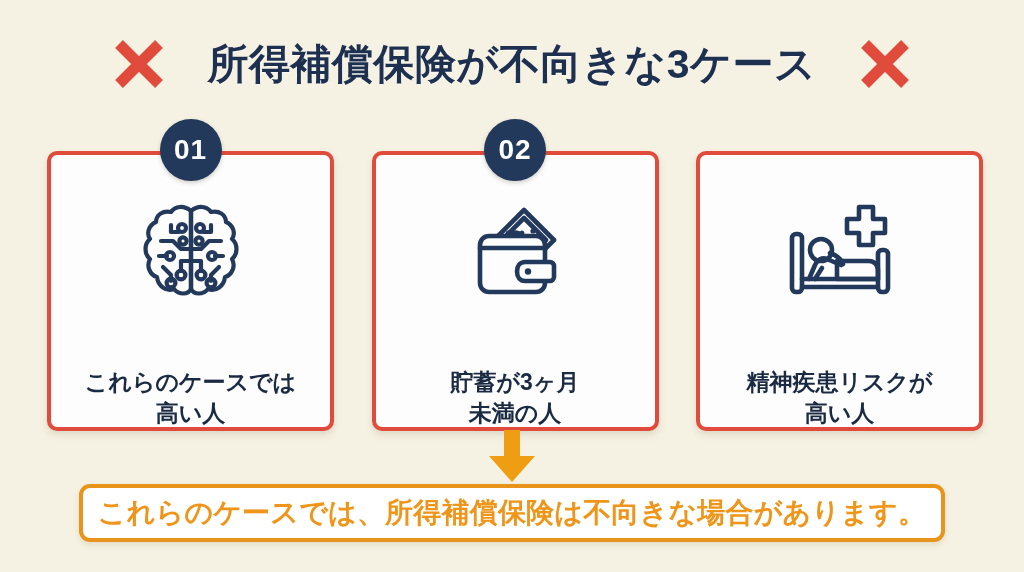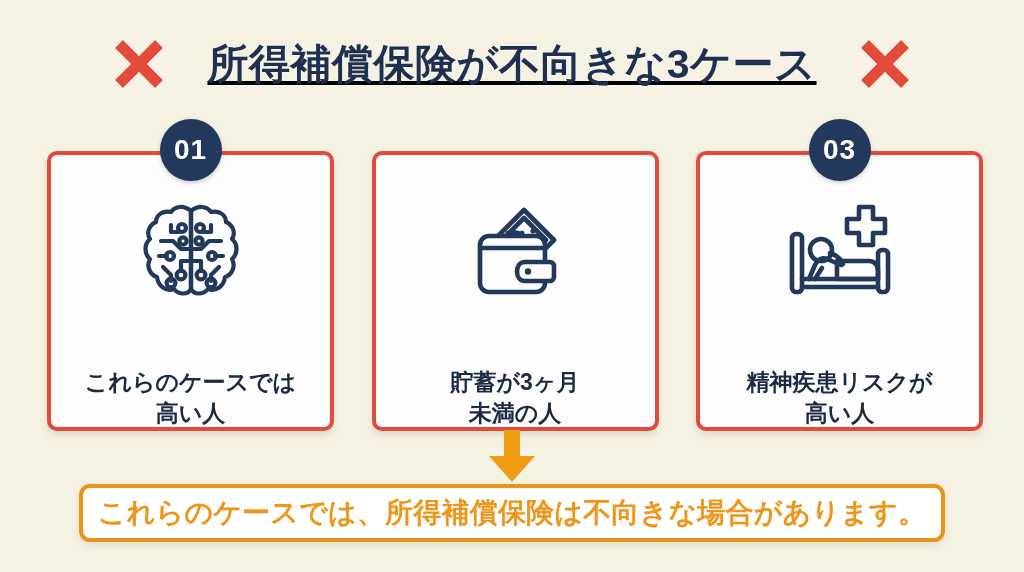--- a/index.html
+++ b/index.html
@@ -25,21 +25,20 @@
   #title-row {
     position: absolute;
     left: 0;
     top: 26px;
     width: 1024px;
     height: 76px;
     display: flex;
     align-items: center;
     justify-content: center;
     gap: 41px;
-    text-decoration: underline;
   }
   .x-mark {
     width: 54px;
     height: 54px;
     flex: 0 0 auto;
     display: block;
   }
   #page-title {
     font-size: 41px;
     font-weight: bold;
@@ -207,20 +206,21 @@
             <circle cx="72" cy="82" r="4.4"></circle>
             <circle cx="62" cy="74" r="4.4"></circle>
           </g>
         </svg>
       </div>
       <div class="card-label">これらのケースでは
 高い人</div>
     </div>
 
     <div class="card">
+      <div class="badge">02</div>
       <div class="card-icon">
         <svg width="106" height="100" viewBox="0 0 106 100">
           <g fill="none" stroke="#23395b" stroke-width="4.6" stroke-linecap="round" stroke-linejoin="round">
 
             <path d="M24 47 L62 9 L92 39 L54 77 Z" fill="#fdfdfd"></path>
             <path d="M32 47 L62 17 L84 39 L54 69" fill="#fdfdfd"></path>
             <path d="M46 32 C50 36 56 36 60 32"></path>
             <path d="M70 48 C66 44 60 44 56 48"></path>
             <circle cx="53" cy="40" r="8.5"></circle>
             <circle cx="71" cy="30" r="2.6" fill="#23395b" stroke="none"></circle>
@@ -231,21 +231,20 @@
             <path d="M63 61 L88 61 C90 61 92 63 92 65 L92 76 C92 78 90 80 88 80 L63 80 C58 80 55 76 55 70.5 C55 65 58 61 63 61 Z" fill="#fdfdfd"></path>
             <circle cx="66" cy="70.5" r="3.2" fill="#23395b" stroke="none"></circle>
           </g>
         </svg>
       </div>
       <div class="card-label">貯蓄が3ヶ月
 未満の人</div>
     </div>
 
     <div class="card">
-      <div class="badge">03</div>
       <div class="card-icon">
         <svg width="110" height="100" viewBox="0 0 110 100">
           <g fill="none" stroke="#23395b" stroke-width="4.6" stroke-linecap="round" stroke-linejoin="round">
 
             <path d="M74 6 L88 6 L88 18 L100 18 L100 32 L88 32 L88 44 L74 44 L74 32 L62 32 L62 18 L74 18 Z"></path>
 
             <rect x="7" y="33" width="10" height="58" rx="4"></rect>
 
             <rect x="93" y="49" width="10" height="42" rx="4"></rect>
 

